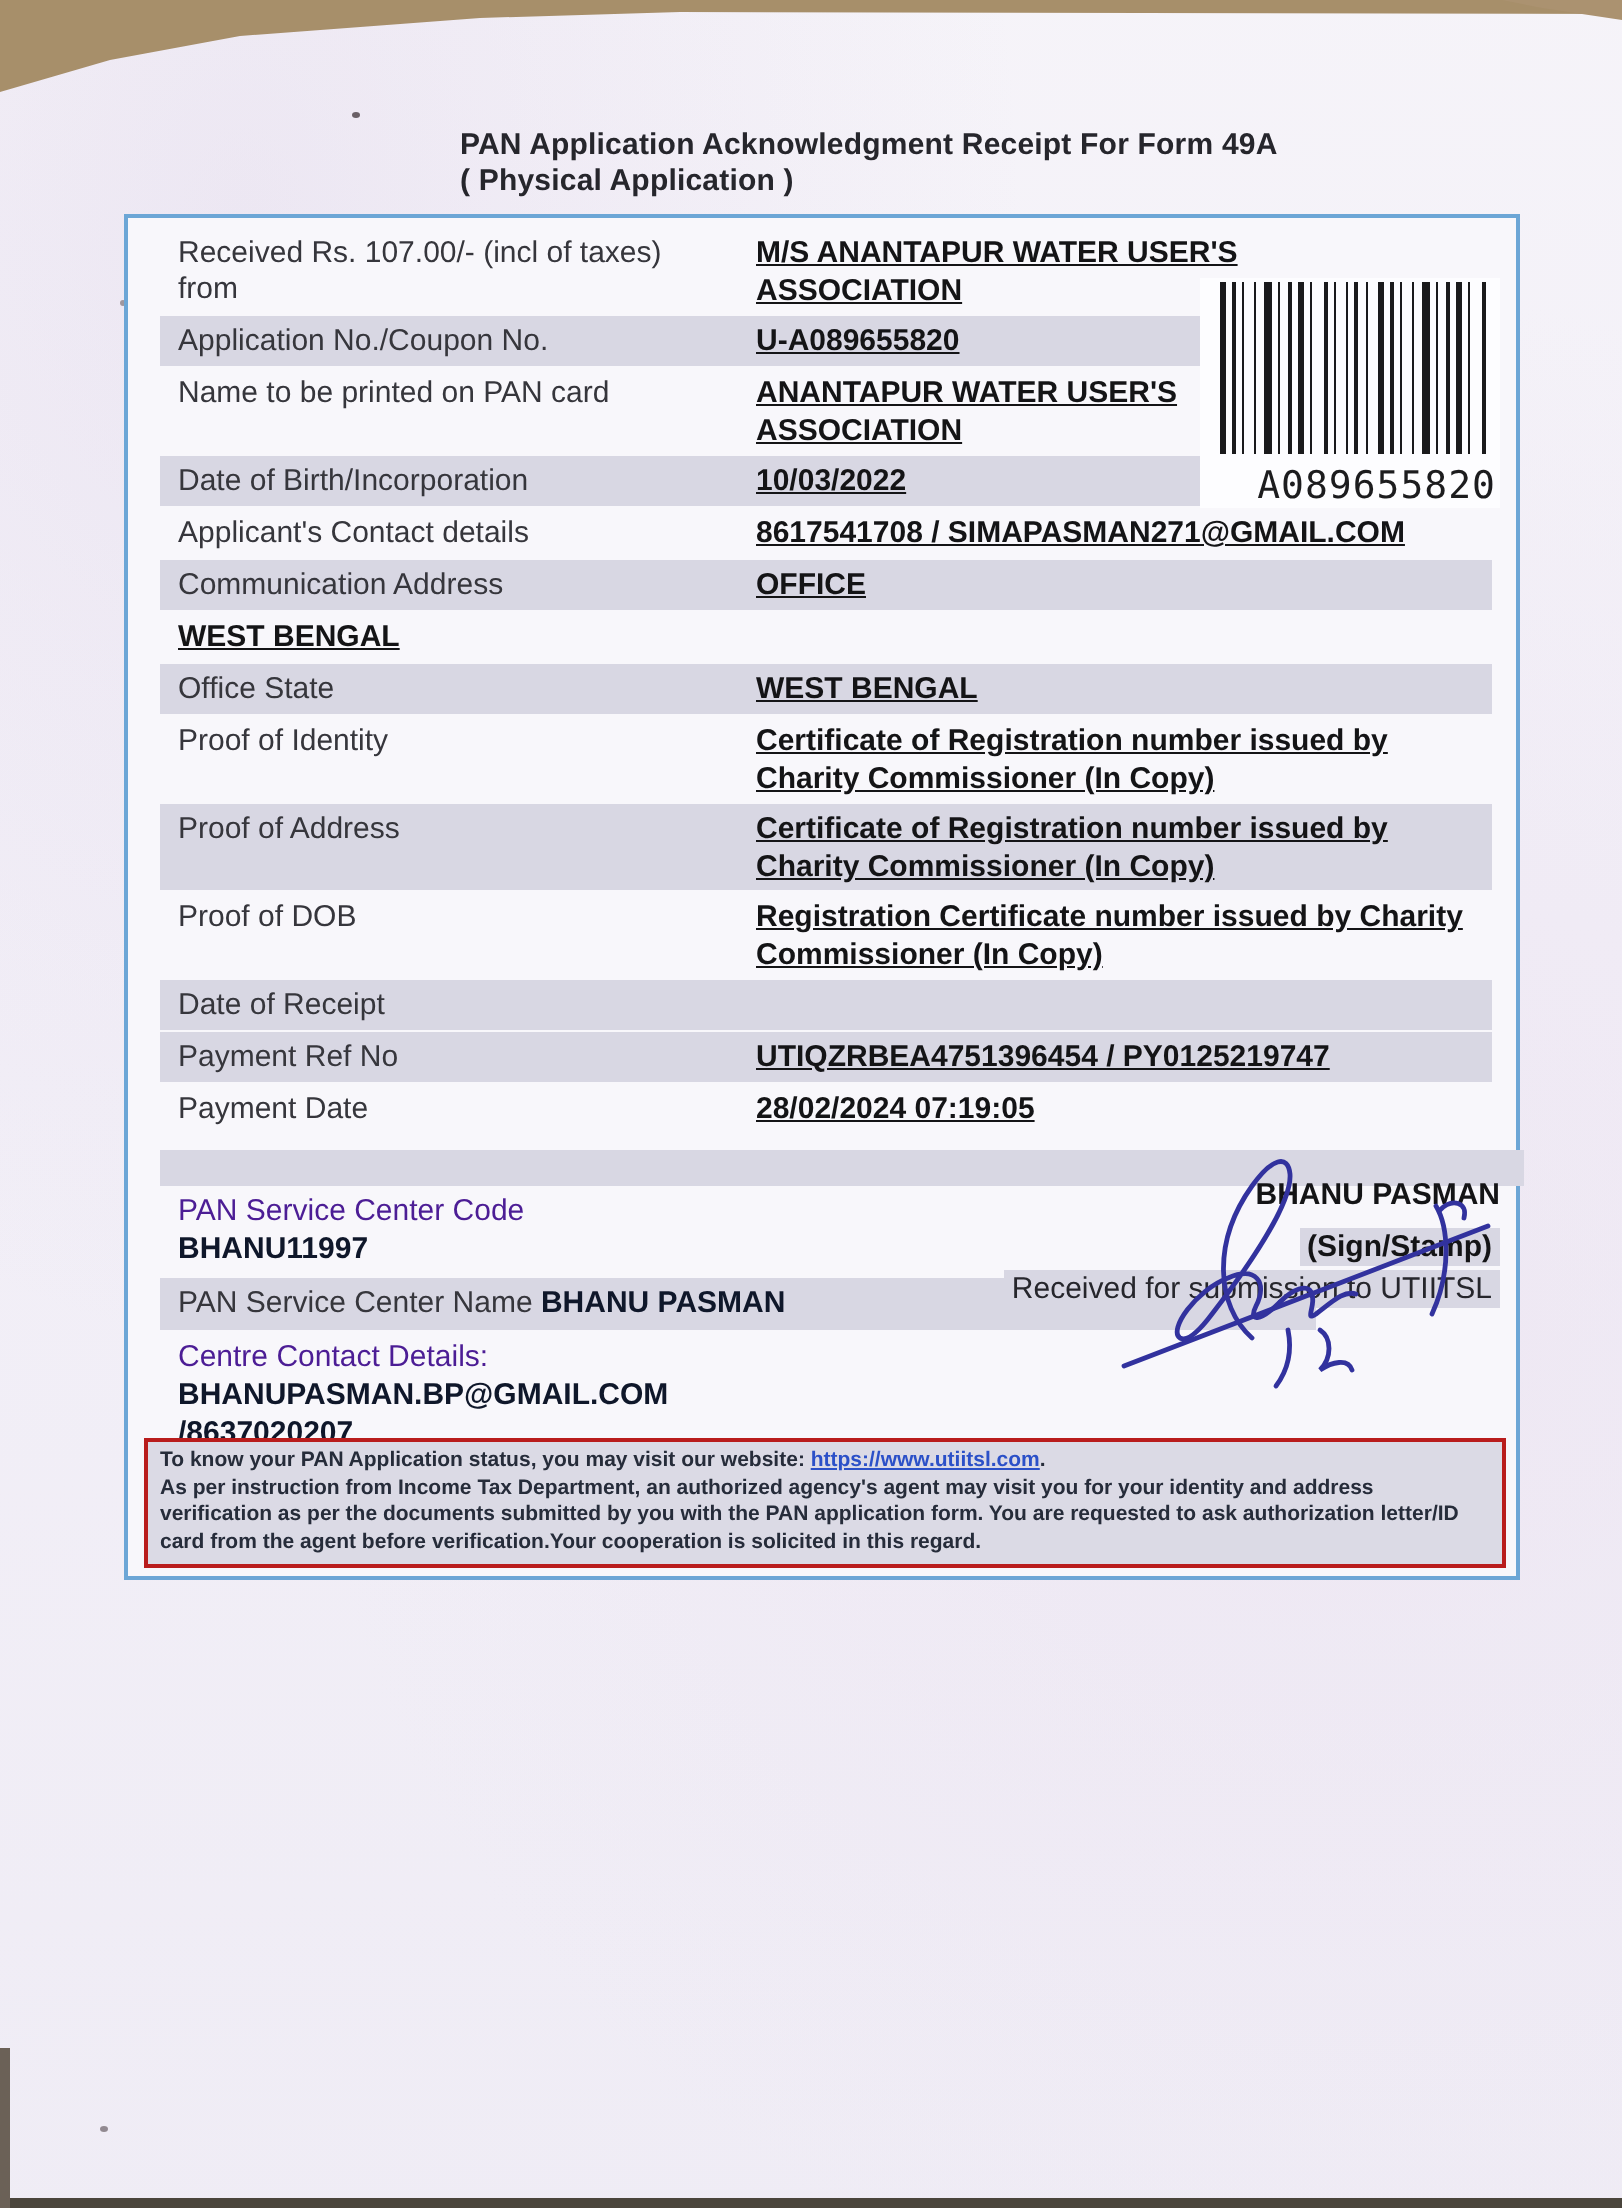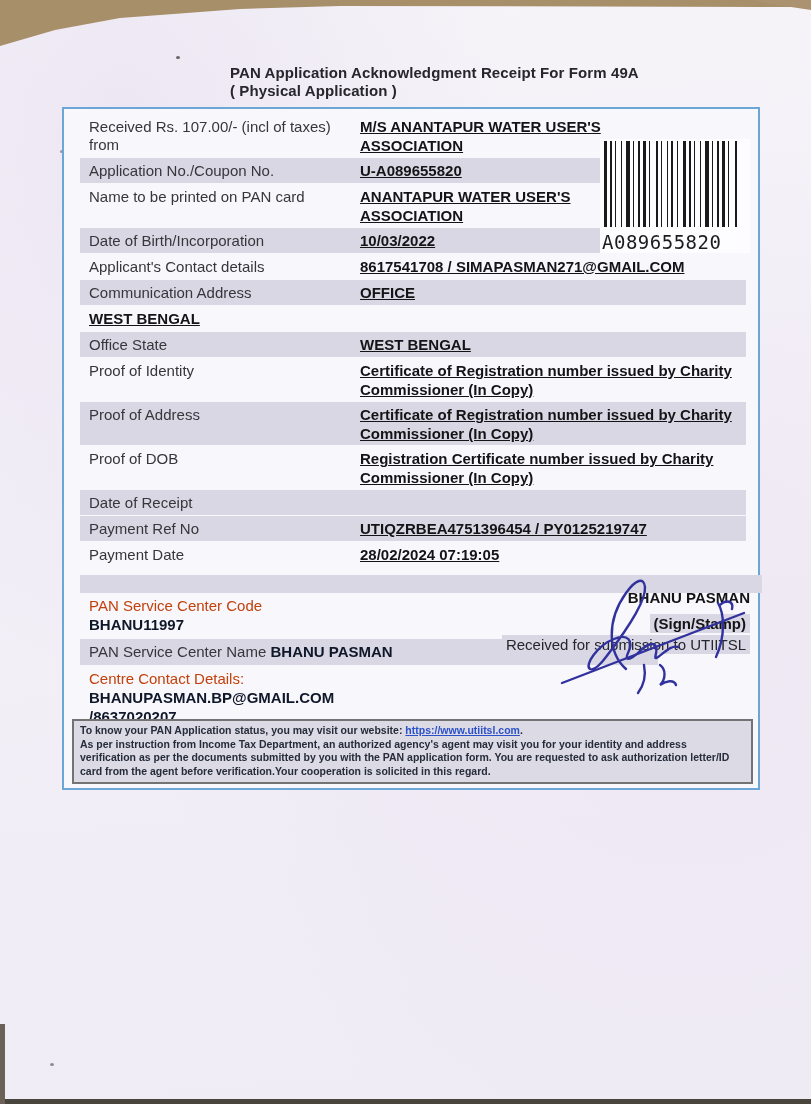--- a/index.html
+++ b/index.html
@@ -31,50 +31,50 @@
 
   .title{position:absolute;left:230px;top:64px;font-weight:bold;font-size:15px;line-height:18px;color:#26262c;letter-spacing:.1px;}
 
   .box{
     position:absolute;left:62px;top:107px;width:698px;height:683px;
     border:2px solid #6ca6d6;background:#f8f7fb;box-sizing:border-box;
   }
   .rows{position:relative;padding:5px 0 0 16px;}
   .frow{
     display:flex;width:666px;min-height:25px;box-sizing:border-box;
-    padding:3px 0 2px 9px;margin:0 0 1px 0;
+    padding:3px 0 2px 9px;margin:0 0 1px 0;gap:18px;
   }
   .frow.gray{background:#d8d7e3;}
   .frow.gray.short{background:linear-gradient(to right,#d8d7e3 0,#d8d7e3 528px,transparent 528px);}
   .flabel{flex:0 0 271px;font-size:15px;line-height:18px;color:#36363c;padding-top:1px;}
   .fvalue{flex:1;font-size:15px;line-height:19px;font-weight:bold;color:#141416;padding-right:6px;text-decoration:underline;}
   .fvalue.narrow{max-width:250px;}
 
-  .barcode-wrap{position:absolute;right:8px;top:30px;width:146px;background:#fdfdff;padding:2px 2px 0 2px;text-align:left;}
+  .barcode-wrap{position:absolute;right:8px;top:30px;width:146px;background:#fdfdff;padding:2px 2px 0 2px;text-align:right;}
   .barcode-num{font-family:"DejaVu Sans Mono", monospace;font-size:19px;color:#1c1c1e;letter-spacing:.5px;white-space:nowrap;}
 
   .spacer-bar{width:682px;height:18px;background:#d8d7e3;margin:8px 0 0 16px;}
 
   .sc-block{position:relative;margin-left:16px;width:682px;}
-  .sc-line{font-size:15px;line-height:19px;color:#c2410c;padding-left:9px;}
+  .sc-line{font-size:15px;line-height:19px;color:#4c1d95;padding-left:9px;}
   .sc-bold{font-weight:bold;color:#0f172a;}
   .sc-code-block{padding:3px 0 4px 0;}
   .sc-name-band{background:#d8d7e3;width:578px;padding:3px 0 4px 0;margin:1px 0;}
   .sc-name-text{width:330px;padding-left:9px;font-size:15px;line-height:19px;color:#36363c;}
   .sc-contact{padding:3px 0 2px 0;}
 
   .sign-block{position:absolute;right:8px;top:480px;text-align:right;width:290px;}
   .sign-name{font-weight:bold;font-size:15px;color:#141416;line-height:18px;}
   .sign-stamp{display:inline-block;font-weight:bold;font-size:15px;color:#141416;background:#d8d7e3;padding:1px 4px;margin-top:7px;line-height:17px;}
   .sign-received{display:inline-block;font-size:15px;color:#26262c;background:#d8d7e3;padding:1px 4px;margin-top:2px;line-height:17px;}
   .sig-svg{position:absolute;right:-8px;top:-28px;pointer-events:none;}
 
   .footer-note{
     position:absolute;left:8px;bottom:4px;width:681px;box-sizing:border-box;
-    border:2px solid #737373;background:#dbdae5;
+    border:2px solid #b91c1c;background:#dbdae5;
     padding:3px 6px 4px 6px;
     font-size:10.5px;font-weight:bold;line-height:13.5px;color:#262c3a;
   }
   .footer-note a,.flink{color:#2b50c8;text-decoration:underline;}
 </style>
 </head>
 <body>
 
 <div class="paper"></div>
 <div class="tan-top"></div>

